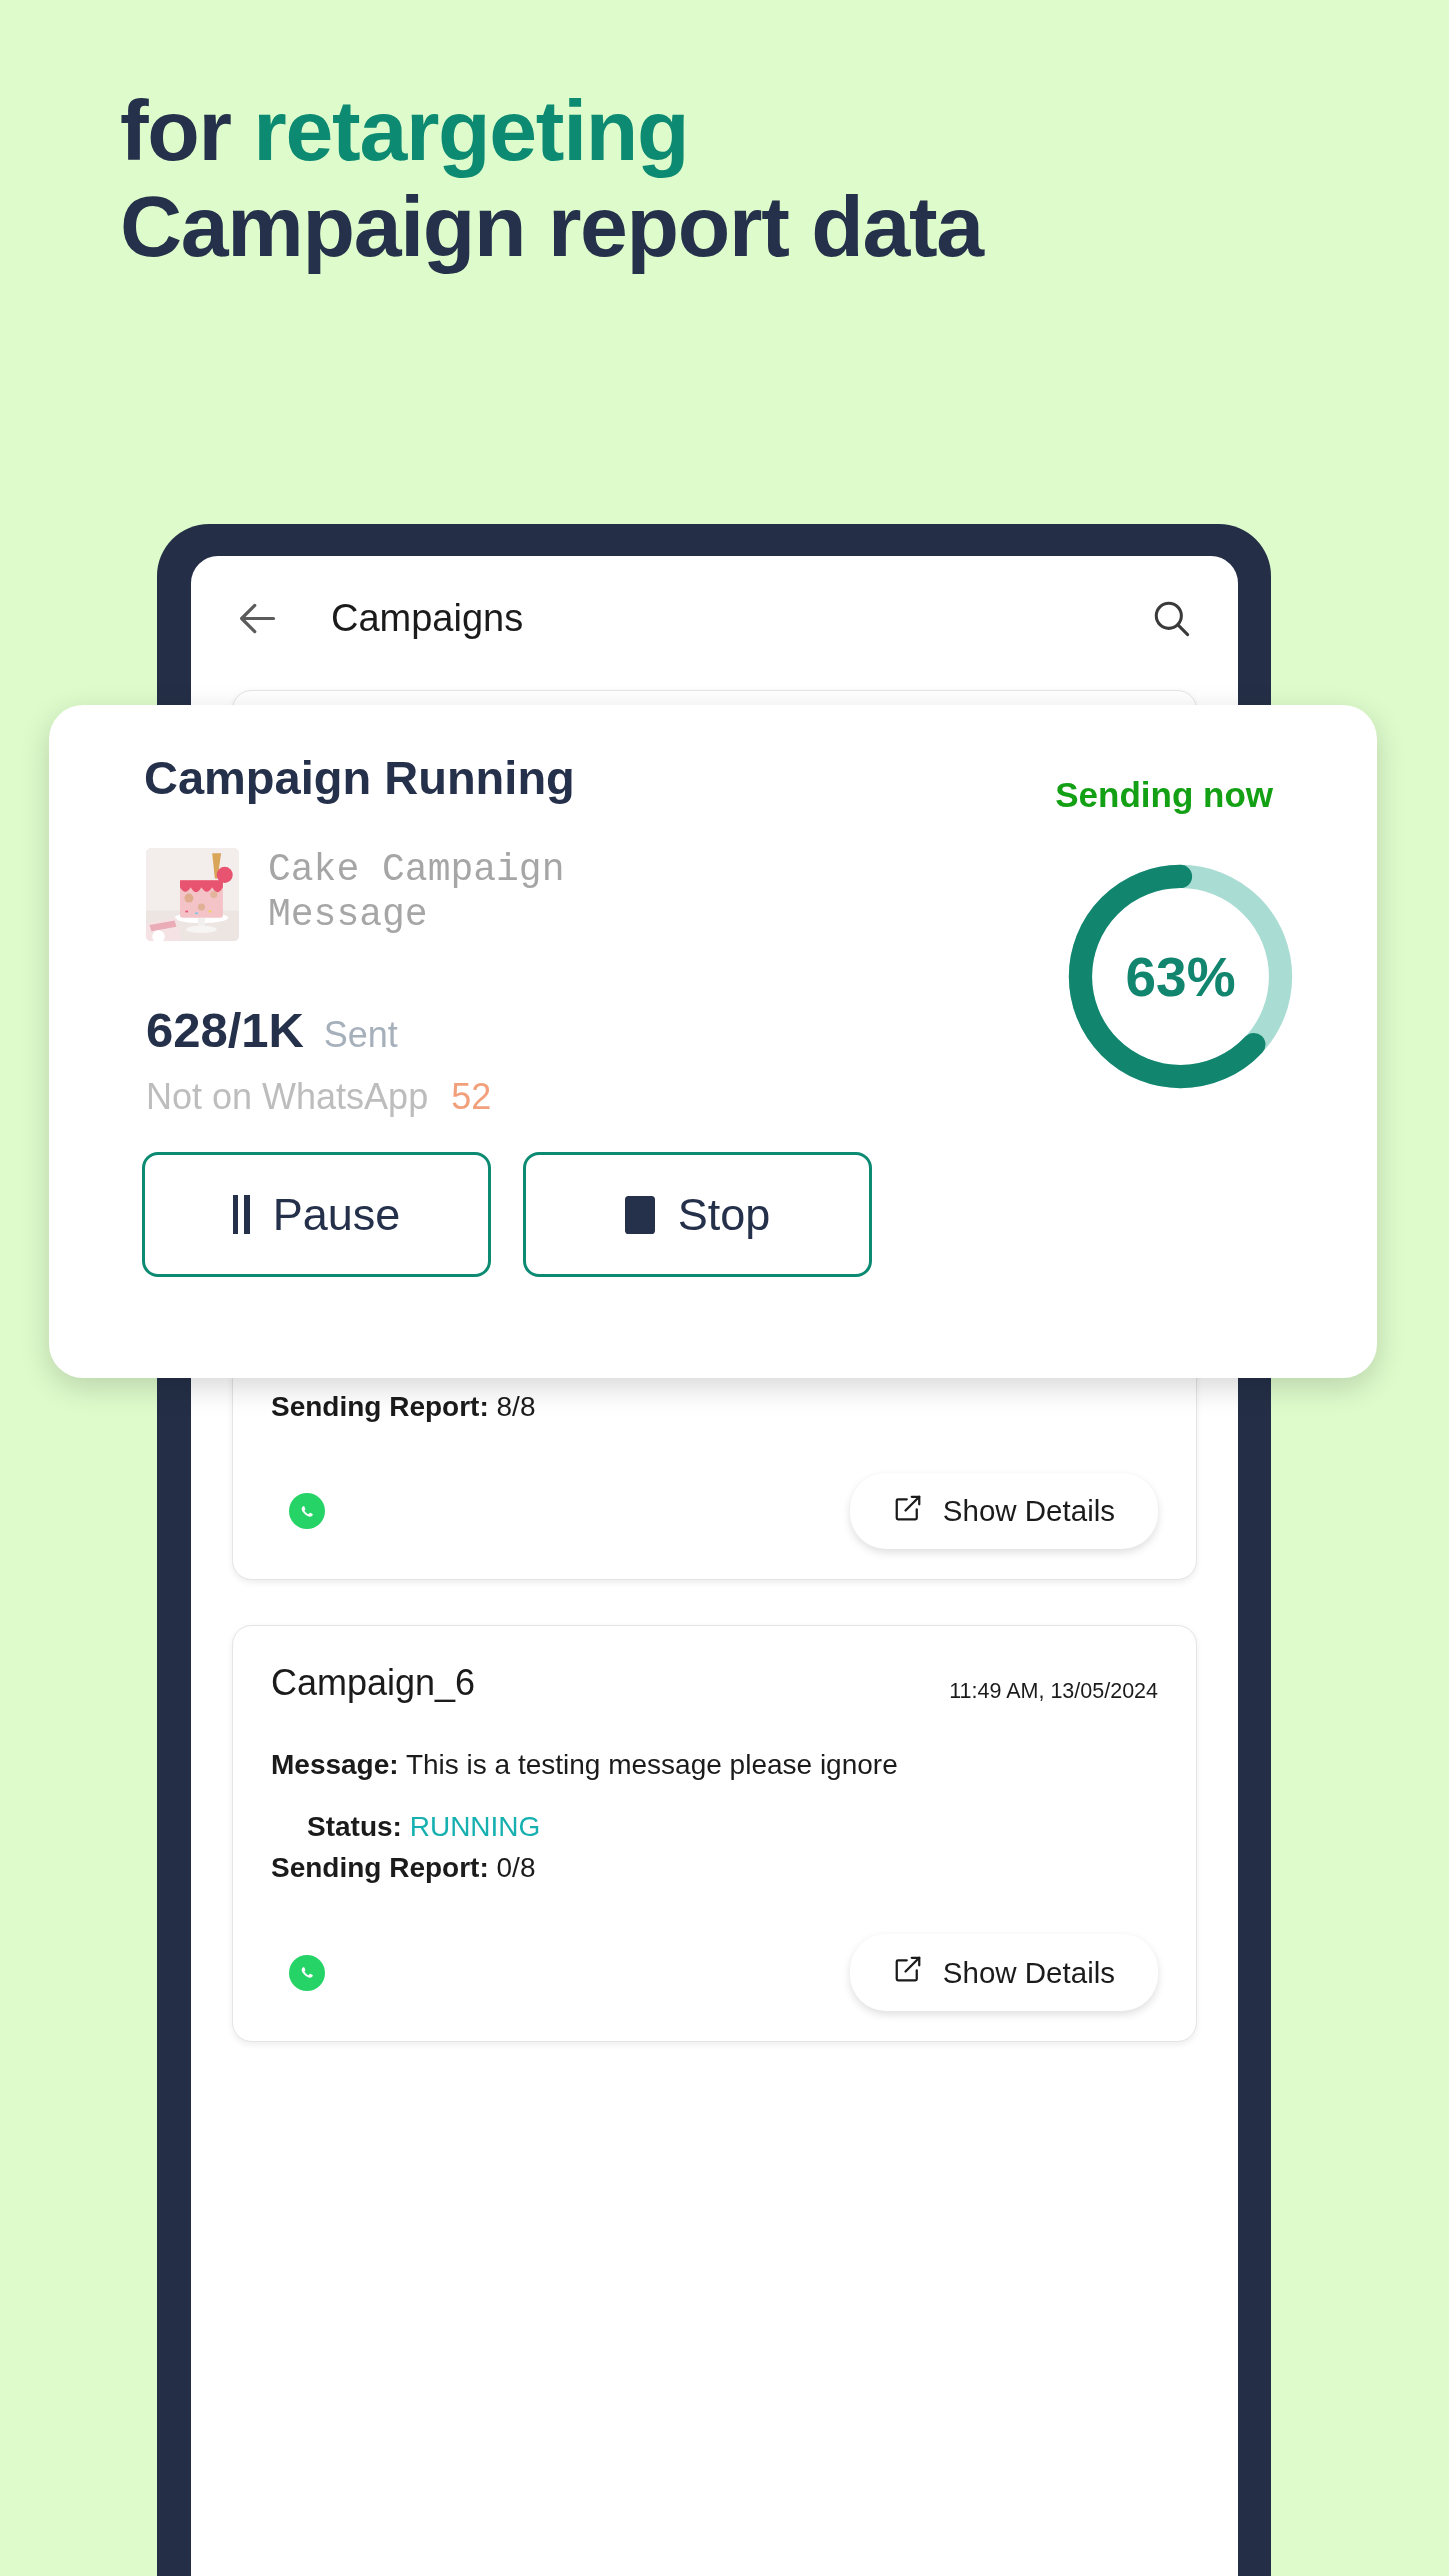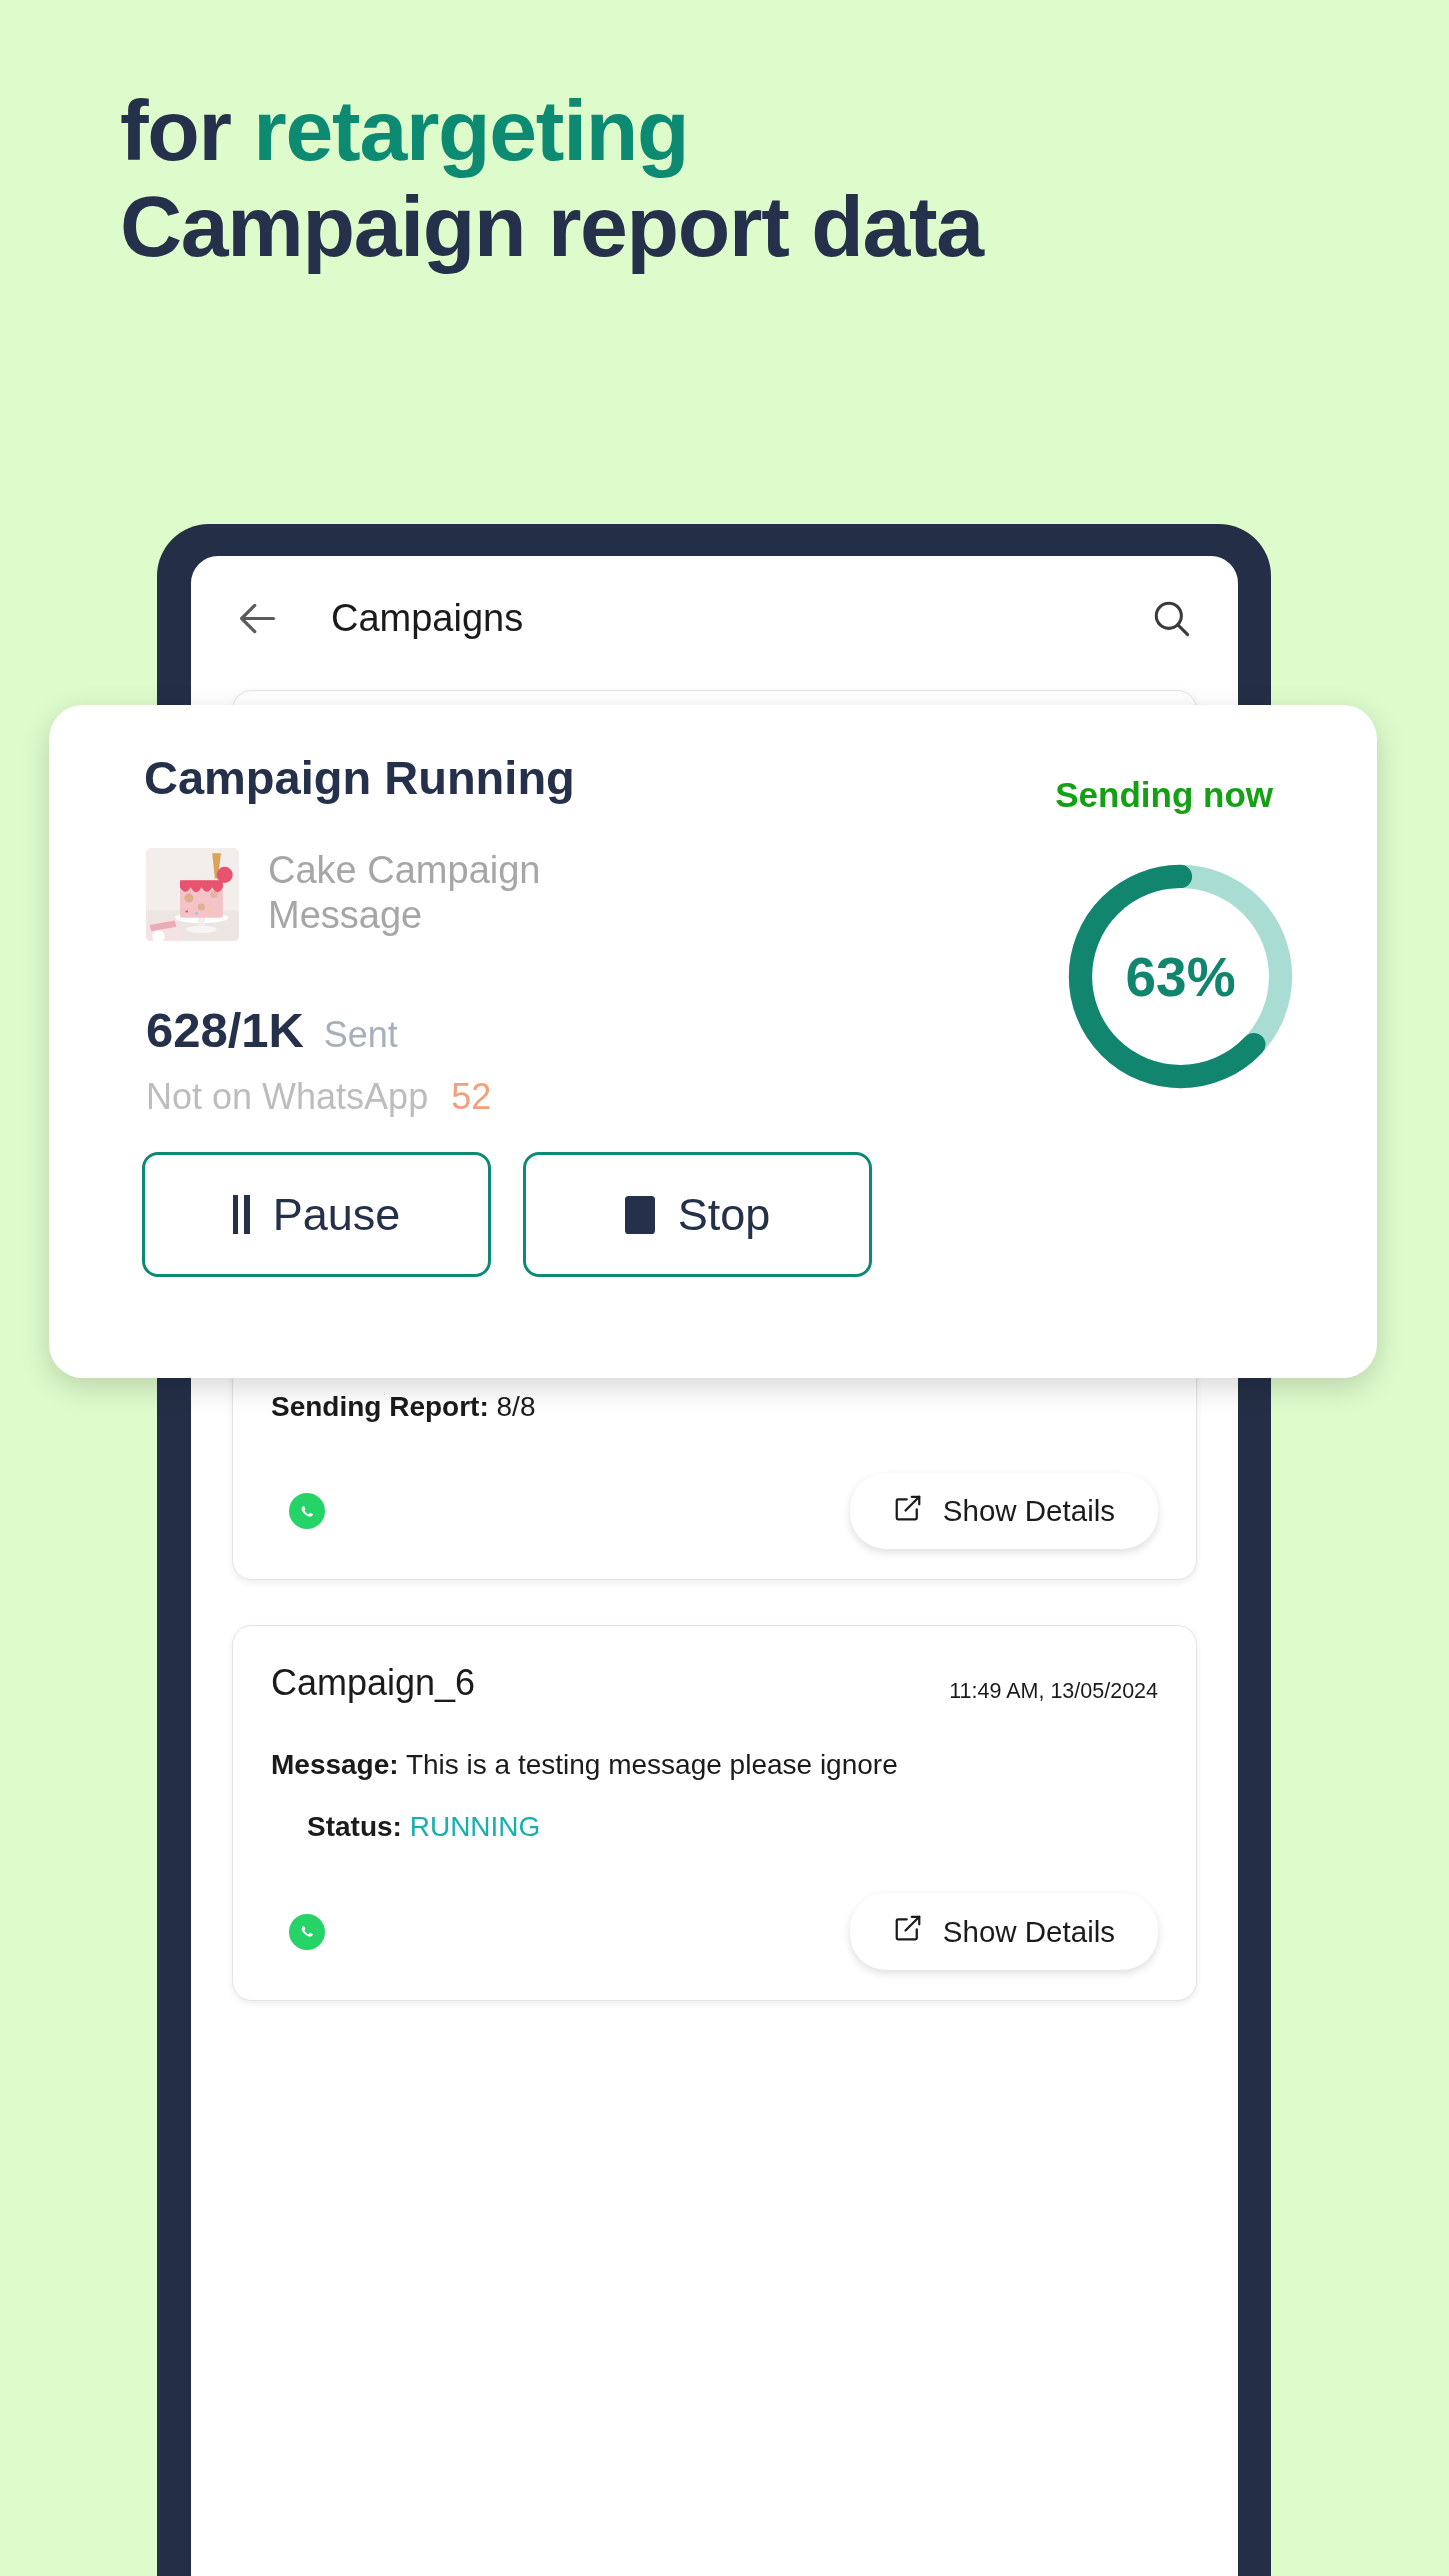--- a/index.html
+++ b/index.html
@@ -165,20 +165,21 @@
     font-size:35px;
     font-weight:bold;
     color:#14a014;
   }
   .thumb-row{
     position:absolute;
     left:97px; top:143px;
     display:flex;
     align-items:flex-start;
     gap:29px;
+    font-family:Liberation Mono, monospace;
   }
   .thumb{
     width:93px;height:93px;
     border-radius:5.4px;
     overflow:hidden;
     flex:0 0 auto;
     background:#efe7e4;
     position:relative;
   }
   .camp-label{
@@ -339,20 +340,24 @@
           <div class="camp-time">11:49 AM, 13/05/2024</div>
         </div>
         <div class="camp-msg">
           <b>Message:</b>
           <span>This is a testing message please ignore</span>
         </div>
         <div class="camp-status">
           <b>Status:</b>
           <span class="st-running">RUNNING</span>
         </div>
+        <div class="camp-report">
+          <b>Sending Report:</b>
+          <span>0/8</span>
+        </div>
         <div class="camp-foot">
           <div class="wa-icon">
             <svg width="23" height="23" viewBox="0 0 24 24" fill="#ffffff">
               <path d="M16.9 14.3c-.3-.15-1.7-.84-1.96-.94-.26-.1-.45-.15-.64.14-.19.29-.74.93-.9 1.12-.17.19-.33.21-.62.07-.29-.15-1.21-.45-2.3-1.42-.85-.76-1.43-1.7-1.59-1.99-.17-.29-.02-.44.13-.59.13-.13.29-.34.43-.5.15-.17.19-.29.29-.48.1-.19.05-.36-.02-.5-.07-.15-.64-1.55-.88-2.12-.23-.55-.47-.48-.64-.49h-.55c-.19 0-.5.07-.76.36-.26.29-1 .98-1 2.38s1.02 2.76 1.17 2.95c.14.19 2.01 3.07 4.87 4.31.68.29 1.21.47 1.62.6.68.22 1.3.19 1.79.11.55-.08 1.7-.69 1.94-1.37.24-.67.24-1.25.17-1.37-.07-.12-.26-.19-.55-.33z"></path>
             </svg>
           </div>
           <button class="show-details">
             <span>
               <svg width="30" height="30" viewBox="0 0 24 24" fill="none" stroke="#1b1b1b" stroke-width="1.8" stroke-linecap="round" stroke-linejoin="round">
                 <path d="M15 3h6v6"></path>

